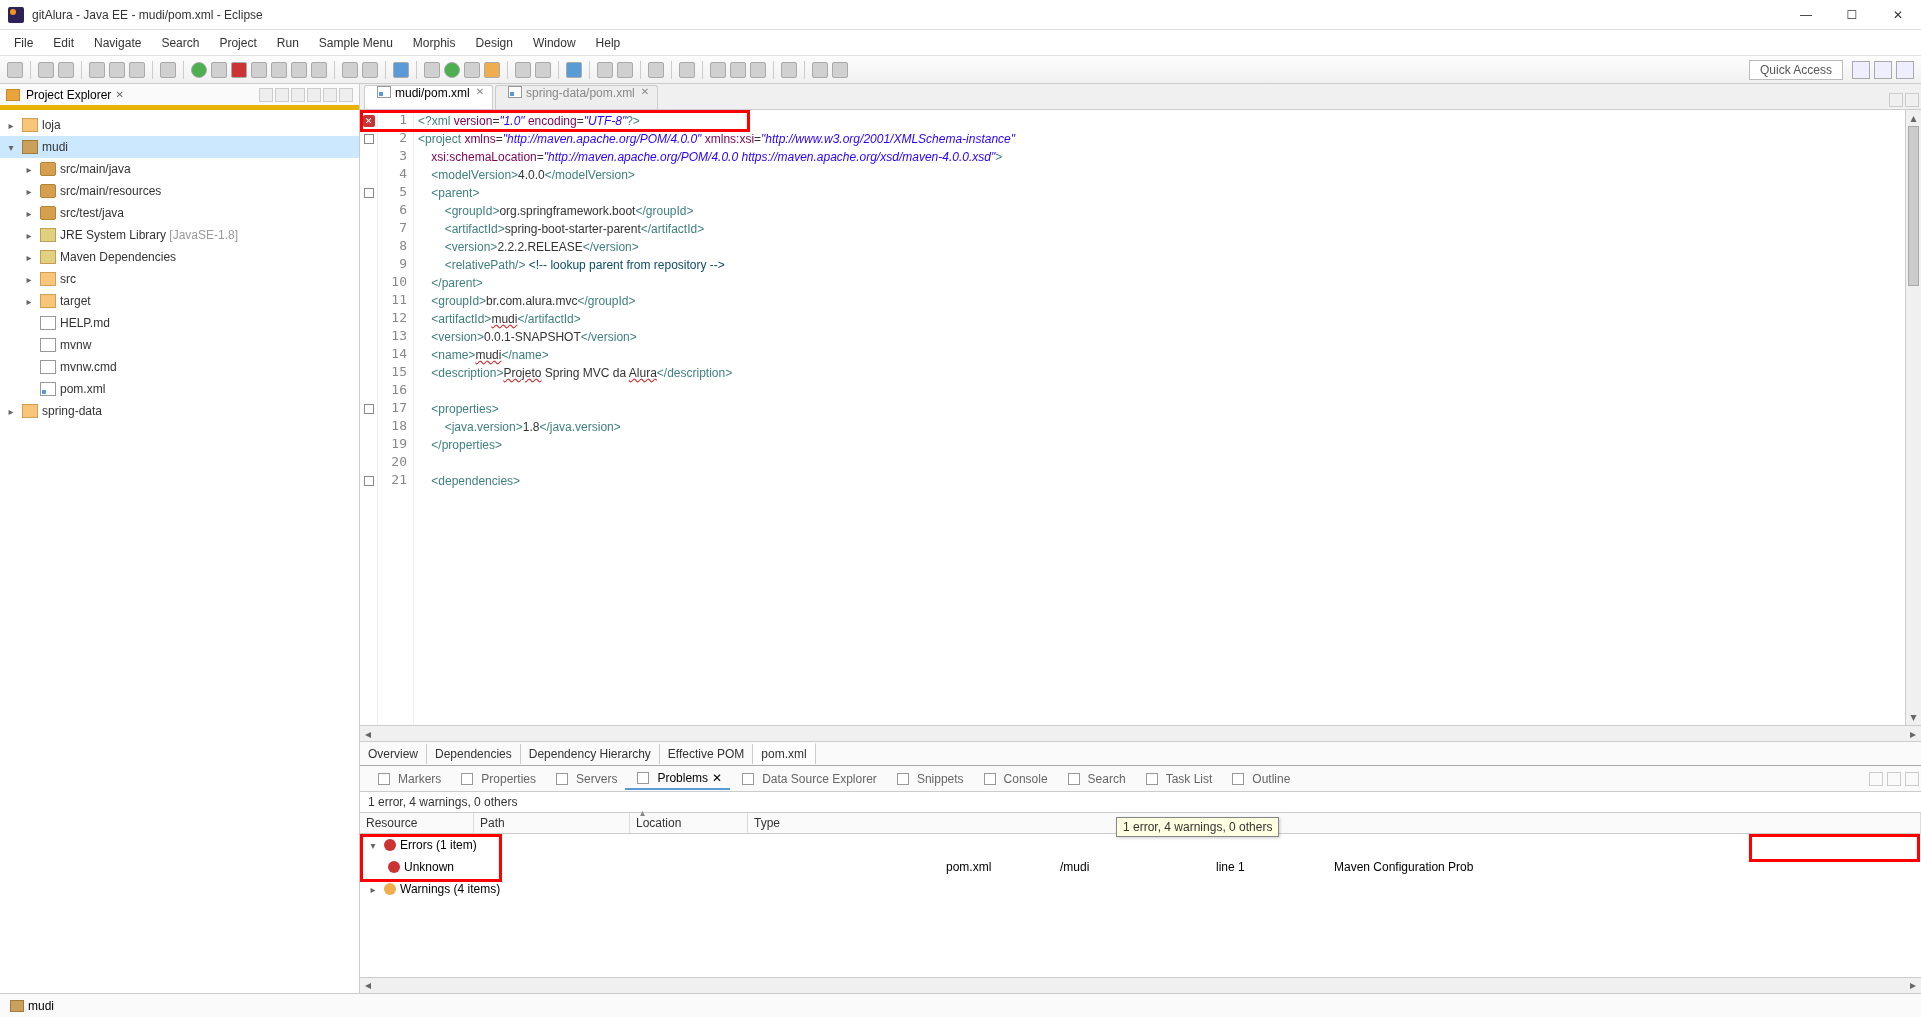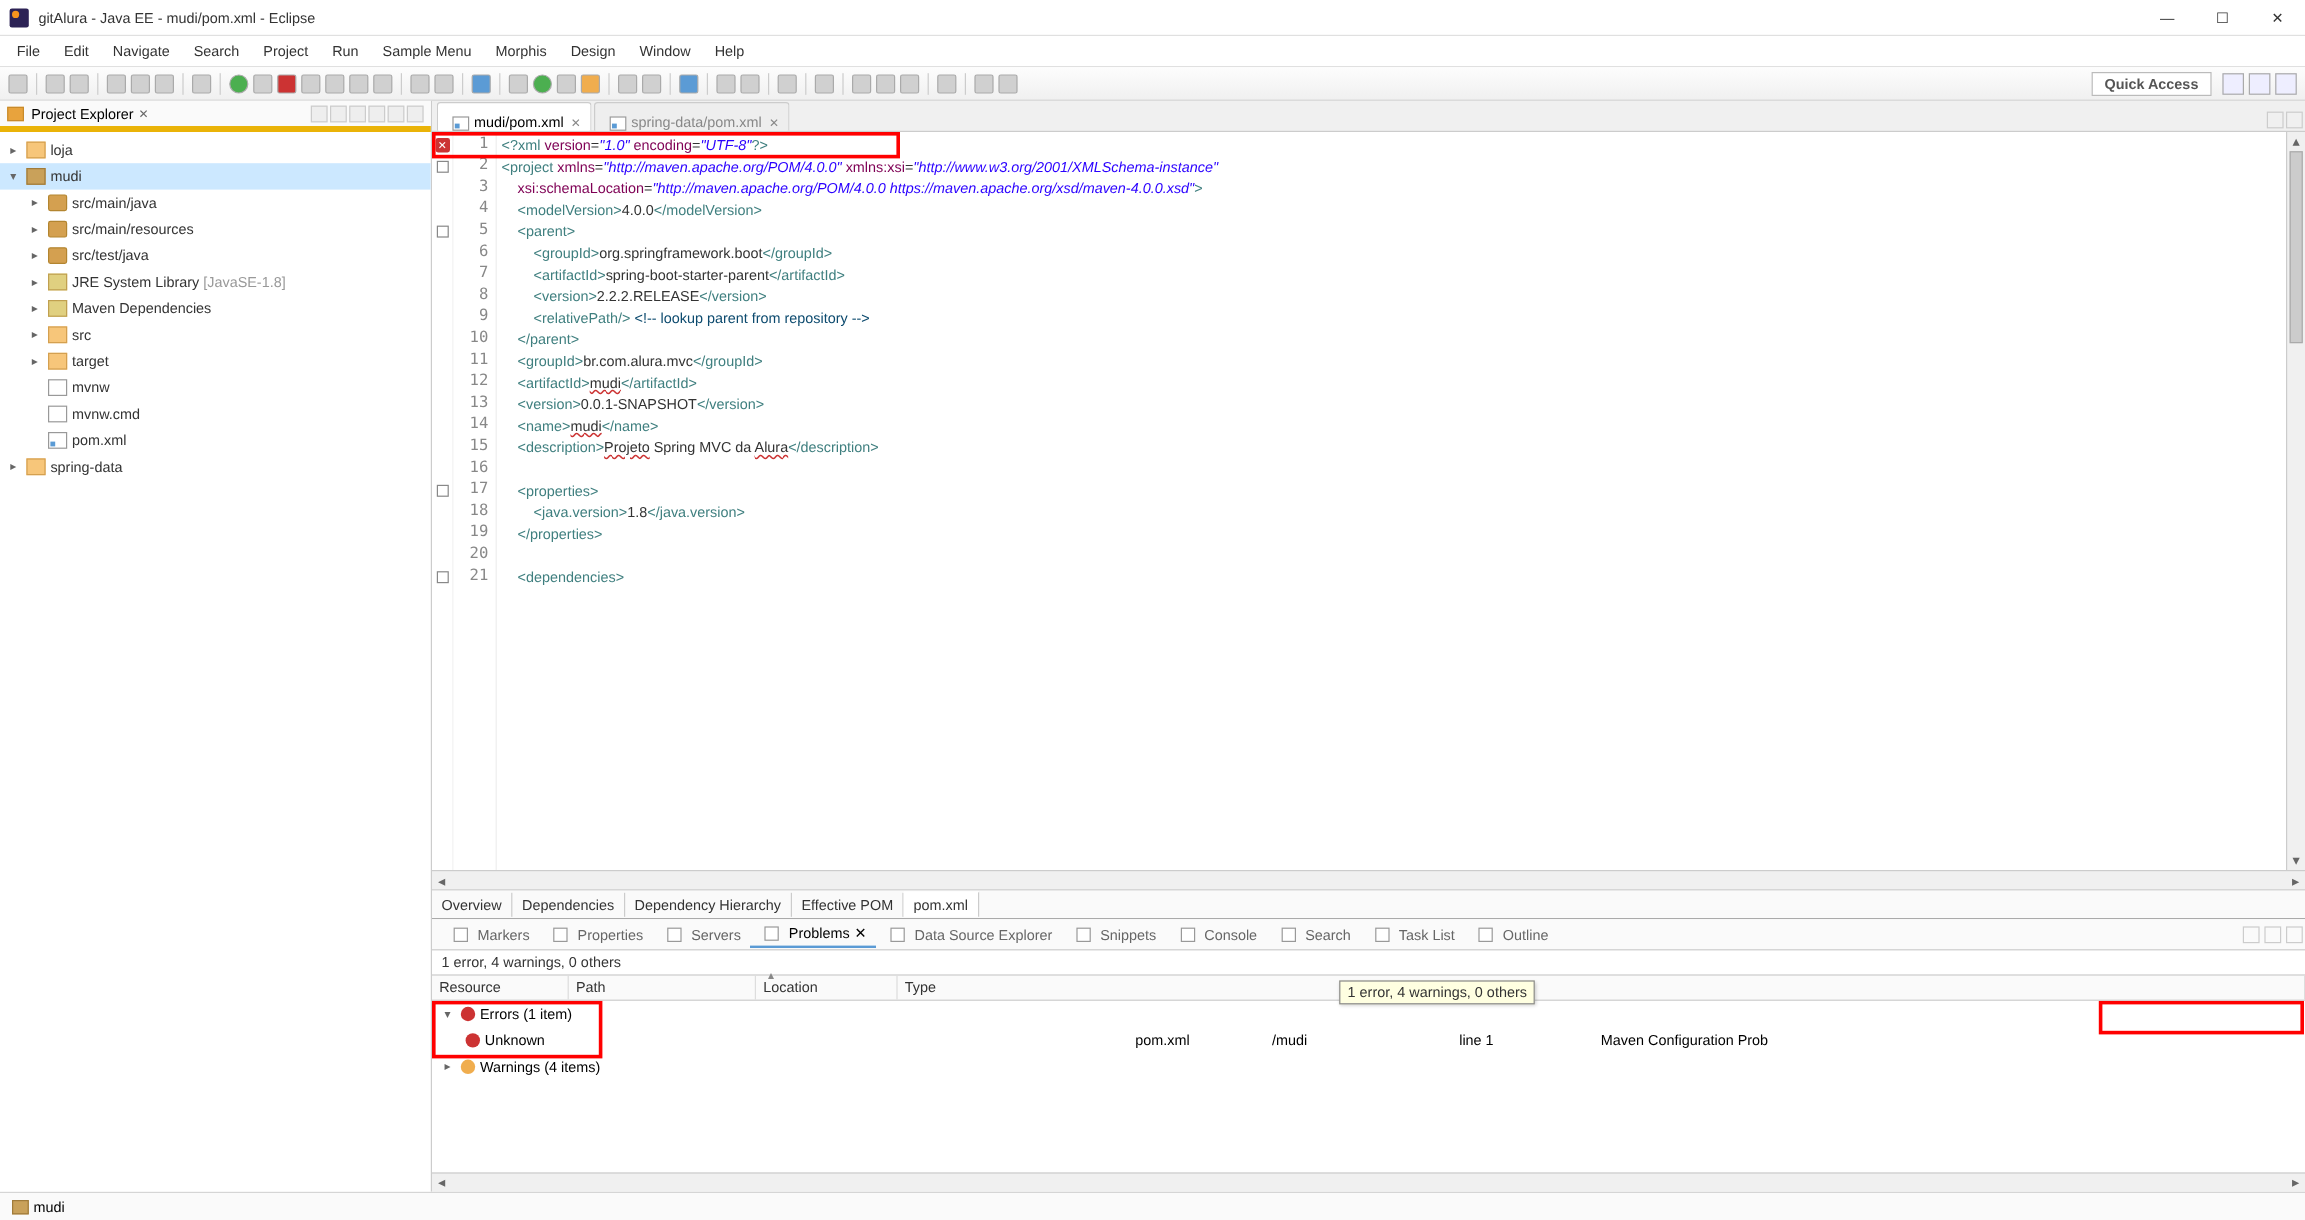--- a/index.html
+++ b/index.html
@@ -19,21 +19,21 @@
 
 
 .toolbar { height: 28px; border-bottom: 1px solid #ccc; background: linear-gradient(#fdfdfd,#f0f0f0); display:flex; align-items:center; padding:0 6px; gap:2px;}
 .toolbar .tbtn { width:16px; height:16px; background:#d0d0d0; border:1px solid #aaa; border-radius:2px; margin:0 1px; }
 .toolbar .tbtn.green { background:#4caf50; border-radius:50%;}
 .toolbar .tbtn.red { background:#c33;}
 .toolbar .tbtn.yellow { background:#f0ad4e;}
 .toolbar .tbtn.blue { background:#5b9bd5;}
 .toolbar .sep { width:1px; height:18px; background:#ccc; margin:0 4px;}
 .toolbar .spacer { flex:1; }
-.quick-access { border:1px solid #bbb; padding:2px 10px; background:#fff; color:#555; margin-right:6px;font-weight:bold;}
+.quick-access { border:1px solid #bbb; padding:2px 10px; background:#fff; color:#555; margin-right:6px;}
 .persp-btn { width:18px; height:18px; border:1px solid #aaa; background:#eef; margin:0 1px;}
 
 
 .main { display:flex; height: calc(1017px - 30px - 26px - 28px - 24px); }
 
 
 .explorer { width:360px; border-right:1px solid #ccc; display:flex; flex-direction:column; background:#fff;}
 .view-header { height:26px; border-bottom:5px solid #eab308; display:flex; align-items:center; padding:0 6px; background:#fafafa;}
 .view-header .folder-ico { width:14px; height:12px; background:#e8a33d; border:1px solid #c88a2a; margin-right:6px;}
 .view-header .title { flex:0 0 auto; font-weight: normal; }
@@ -51,21 +51,21 @@
 .ico.jar { background:#e0d080; border:1px solid #c0a050;}
 .ico.file { background:#fff; border:1px solid #999;}
 .ico.xml { background:#fff; border:1px solid #999;}
 .ico.xml::after{content:"";position:absolute;width:4px;height:4px;background:#5b9bd5;bottom:1px;left:1px;}
 .txt { color:#333;}
 .txt .dim { color:#999;}
 
 
 .editor-area { flex:1; display:flex; flex-direction:column; }
 .editor-tabs { height:26px; display:flex; align-items:flex-end; border-bottom:1px solid #ccc; background:#f0f0f0; padding-left:4px;}
-.etab { height:24px; display:flex; align-items:flex-end; padding:0 8px; border:1px solid #ccc; border-bottom:none; margin-right:2px; background:#fff; border-radius:3px 3px 0 0;}
+.etab { height:24px; display:flex; align-items:flex-start; padding:0 8px; border:1px solid #ccc; border-bottom:none; margin-right:2px; background:#fff; border-radius:3px 3px 0 0;}
 .etab .ico{width:14px;height:12px;}
 .etab .x { margin-left:6px; color:#888; font-size:10px;}
 .etab.inactive { background:#eee; color:#888;}
 .editor-tabs .fill{flex:1;}
 .editor-tabs .mini{width:14px;height:14px;border:1px solid #ccc;margin:0 2px 2px 0;}
 
 .code-wrap { flex:1; display:flex; overflow:hidden; position:relative;}
 .gutter { width:36px; background:#fff; border-right:1px solid #eee; display:flex; flex-direction:column; padding-top:2px;}
 .gnum { height:18px; text-align:right; padding-right:6px; color:#888; font-family:Consolas,monospace; font-size:13px;}
 .err-gutter { width:18px; background:#fff; border-right:1px solid #eee; display:flex; flex-direction:column; padding-top:2px;}
@@ -263,20 +263,25 @@
         </div>
         <div class="tree-row" style="padding-left: 22px;">
           <span class="tw">▸</span>
           <span class="ico folder"></span>
           <span class="txt">src</span>
         </div>
         <div class="tree-row" style="padding-left: 22px;">
           <span class="tw">▸</span>
           <span class="ico folder"></span>
           <span class="txt">target</span>
+        </div>
+        <div class="tree-row" style="padding-left: 22px;">
+          <span class="tw"></span>
+          <span class="ico file"></span>
+          <span class="txt">HELP.md</span>
         </div>
         <div class="tree-row" style="padding-left: 22px;">
           <span class="tw"></span>
           <span class="ico file"></span>
           <span class="txt">mvnw</span>
         </div>
         <div class="tree-row" style="padding-left: 22px;">
           <span class="tw"></span>
           <span class="ico file"></span>
           <span class="txt">mvnw.cmd</span>

